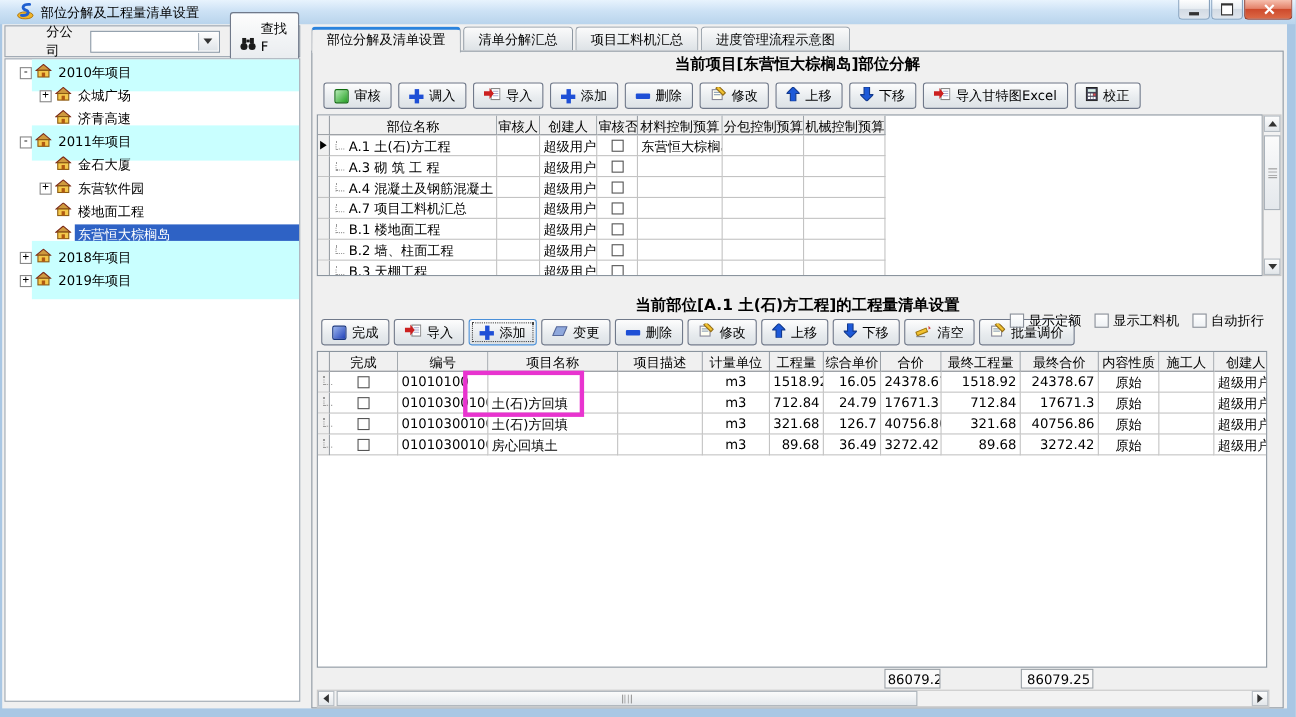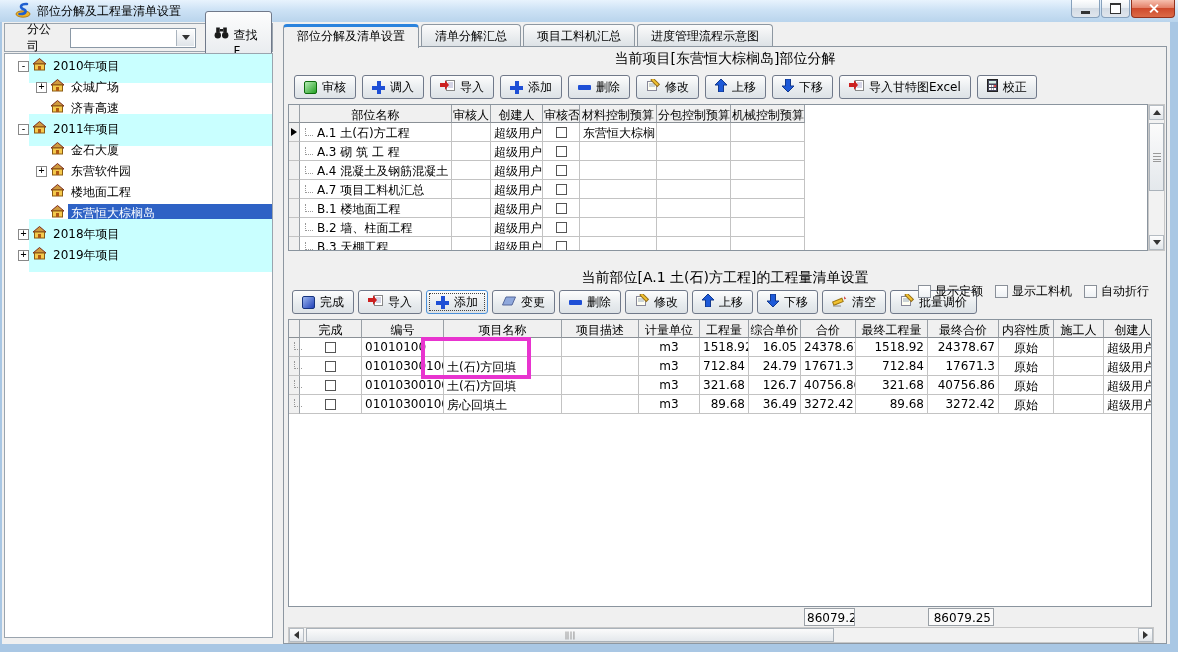--- a/index.html
+++ b/index.html
@@ -19,50 +19,50 @@
   .g-min{width:9px;height:3px;background:#333;margin-top:7px}
   .g-max{width:9px;height:8px;border:1px solid #333;border-top:2px solid #333;background:#fff}
   .g-x{position:relative;width:11px;height:11px}
   .g-x::before,.g-x::after{content:"";position:absolute;left:5px;top:0;width:2px;height:11px;background:#fff}
   .g-x::before{transform:rotate(45deg)}.g-x::after{transform:rotate(-45deg)}
   
   #workspace{position:absolute;left:2px;top:22px;width:1168px;height:622px;background:#f0f0f0}
   
   #left-top{position:absolute;left:2px;top:1px;width:269px;height:29px;box-sizing:border-box;
     border:1px solid #9aa4ae;background:#f0f0f0;display:flex;align-items:center}
-  #company-label{margin-left:22px}
+  #company-label{margin-left:37px}
   #combo{margin-left:8px;width:130px;height:20px;box-sizing:border-box;border:1px solid #8a98a6;background:#fff;position:relative}
   #combo .dd{position:absolute;right:1px;top:1px;width:17px;height:16px;
     background:linear-gradient(#fdfdfd,#dfe4e9);border-left:1px solid #aab4be;display:flex;align-items:center;justify-content:center}
   .tri-d{width:0;height:0;border-left:4px solid transparent;border-right:4px solid transparent;border-top:5px solid #333}
   .tri-u{width:0;height:0;border-left:4px solid transparent;border-right:4px solid transparent;border-bottom:5px solid #333}
   .tri-l{width:0;height:0;border-top:4px solid transparent;border-bottom:4px solid transparent;border-right:5px solid #333}
   .tri-r{width:0;height:0;border-top:4px solid transparent;border-bottom:4px solid transparent;border-left:5px solid #333}
-  #search-btn{margin-left:9px;height:22px;padding:15px 8px;display:flex;align-items:flex-start;gap:4px;
+  #search-btn{margin-left:9px;height:22px;padding:15px 8px;display:flex;align-items:flex-end;gap:4px;
     border:1px solid #70798a;border-radius:3px;background:linear-gradient(#fdfdfd,#e4e8ec)}
   #tree-box{position:absolute;left:2px;top:31px;width:269px;height:585px;box-sizing:border-box;
     border:1px solid #9aa4ae;background:#fff;overflow:hidden;padding-top:2px}
   .trow{height:21px;display:flex;align-items:center}
   .trow .ebox{width:11px;height:11px;box-sizing:border-box;border:1px solid #888;background:#fff;
     font-size:10px;line-height:8px;text-align:center;flex:none;font-family:"DejaVu Sans Mono",monospace}
   .trow .sp{width:11px;flex:none}
   .lv0{padding-left:13px}.lv1{padding-left:31px}
   .bgwrap{display:flex;align-items:center;flex:1;height:32px;gap:3px;padding-left:3px}
   .yearbg{background:#c9ffff}
   .tlabel{padding:1px 3px;white-space:nowrap}
   .sel{background:#2e62c5;color:#fff;flex:1}
   .house{flex:none;margin-top:-1px}
   
   #tabbar{position:absolute;left:281px;top:2px;height:23px;display:flex;gap:2px}
   .tab{height:22px;line-height:22px;padding:0 13px;box-sizing:border-box;border:1px solid #8d97a1;border-bottom:none;
     border-radius:4px 4px 0 0;background:linear-gradient(#fbfbfb,#dde2e6);white-space:nowrap}
   .tab.active{background:#f0f0f0;border-top:3px solid #2a83dd;line-height:18px;height:24px;position:relative;z-index:3}
   #main-panel{position:absolute;left:281px;top:24px;width:884px;height:598px;box-sizing:border-box;
     border:1px solid #8d97a1;background:#f0f0f0}
-  .sec-title{position:absolute;left:0;width:100%;text-align:center;font-weight:normal;font-size:14px;white-space:nowrap}
+  .sec-title{position:absolute;left:0;width:100%;text-align:center;font-weight:bold;font-size:14px;white-space:nowrap}
   
   .tbar{position:absolute;display:flex;align-items:center;gap:6px}
   .btn{height:24px;padding:0 9px;display:inline-flex;align-items:center;gap:5px;box-sizing:border-box;
     border:1px solid #70798a;border-radius:3px;background:linear-gradient(#fdfdfd,#e7ebee 60%,#dde2e6);white-space:nowrap}
   .btn.focused{border-color:#4a90d9;outline:1px dotted #444;outline-offset:-4px}
   .optgrp{position:absolute;display:flex;align-items:center;gap:12px}
   .opt{display:flex;align-items:center;gap:4px}
   .cb{width:13px;height:13px;box-sizing:border-box;border:1px solid #8a9099;background:linear-gradient(#fff,#eef1f4)}
   
   .i{display:inline-block;flex:none}

